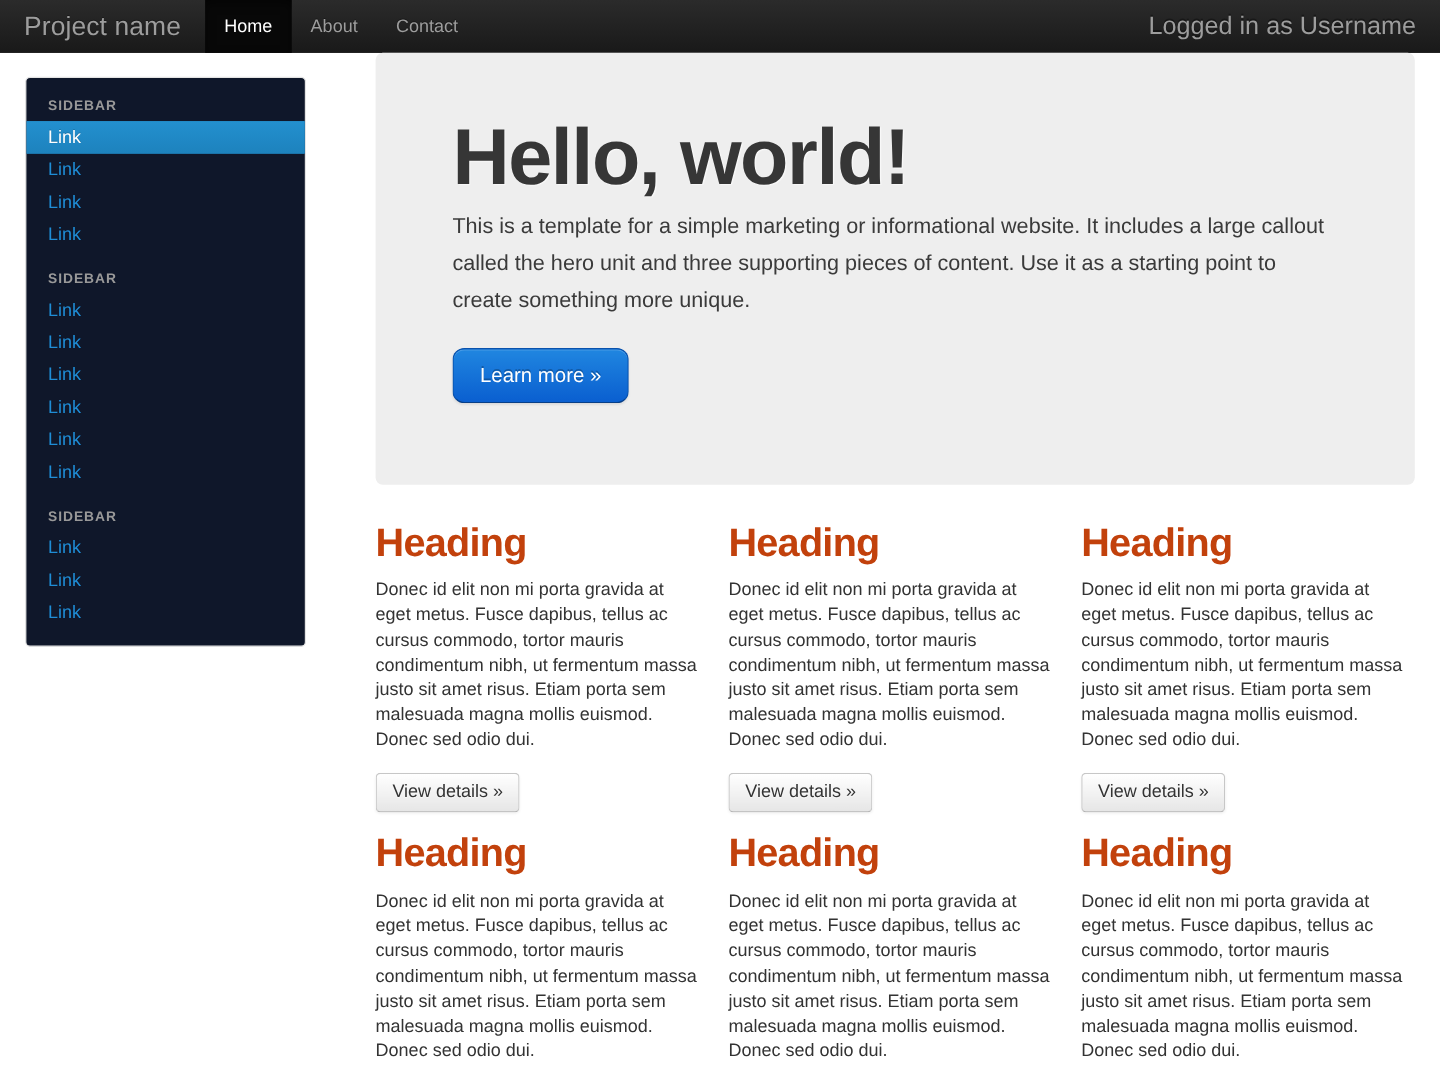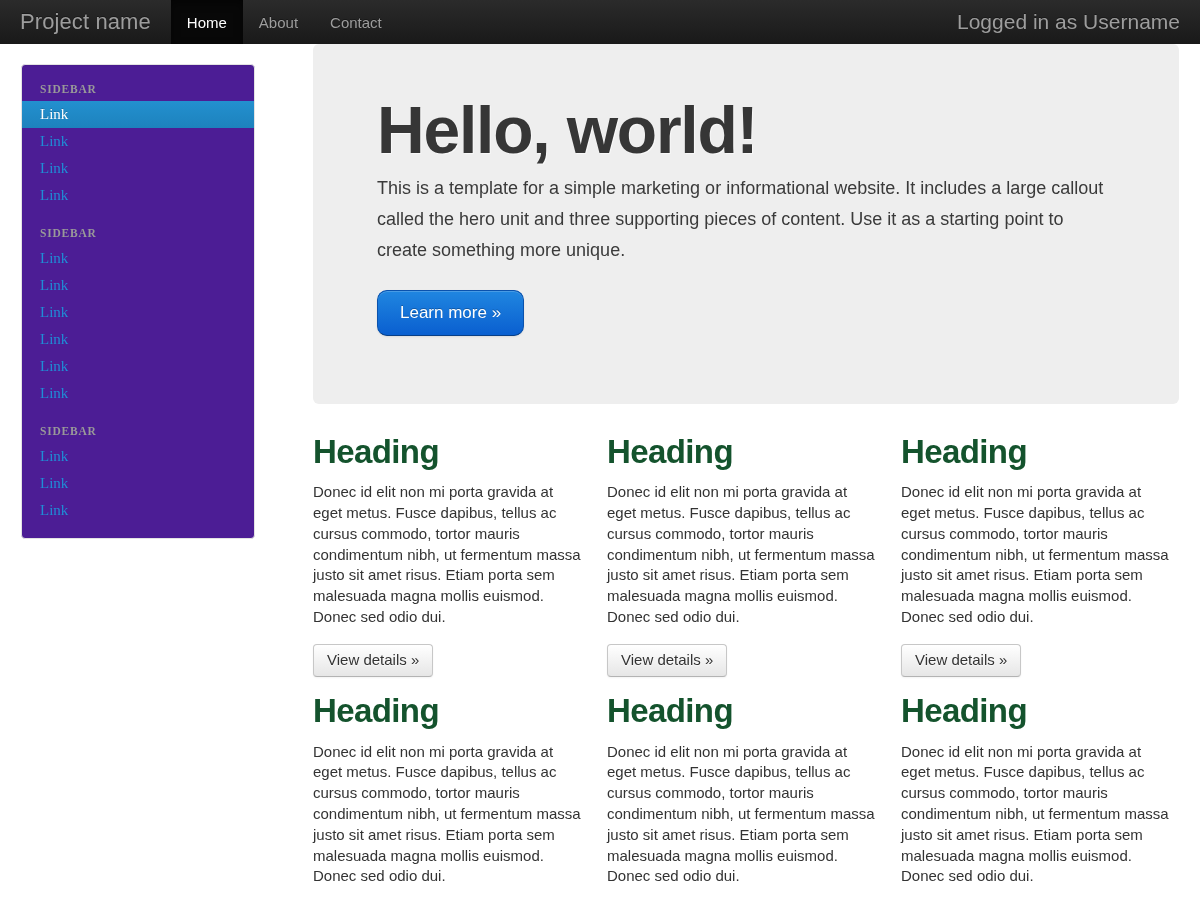--- a/index.html
+++ b/index.html
@@ -71,27 +71,26 @@
     position: relative;
     display: block;
   }
 
   
   .sidebar {
     position: absolute;
     left: 21px;
     top: 20px;
     width: 234px;
-    background: #4c1d95;
+    background: #0f172a;
     border: 1px solid #e3e3e3;
     border-radius: 4px;
     box-shadow: inset 0 1px 1px rgba(0,0,0,0.04);
     padding: 0 0 14px 0;
     overflow: hidden;
-    font-family: Liberation Serif, serif;
   }
   .sidebar-header {
     padding: 18px 18px 6px 18px;
     font-size: 11.5px;
     font-weight: bold;
     letter-spacing: 0.8px;
     color: #999999;
     text-transform: uppercase;
   }
   .sidebar-link {
@@ -167,21 +166,21 @@
   .col {
     width: 270px;
     margin-right: 24px;
   }
   .col:last-child { margin-right: 0; }
   .col h2 {
     margin: 0 0 12px 0;
     font-size: 33px;
     line-height: 1.1;
     font-weight: bold;
-    color: #14532d;
+    color: #c2410c;
     letter-spacing: -0.6px;
   }
   .col p {
     margin: 0 0 16px 0;
     font-size: 15px;
     line-height: 20.8px;
     color: #333333;
   }
   .btn-default {
     display: inline-block;

